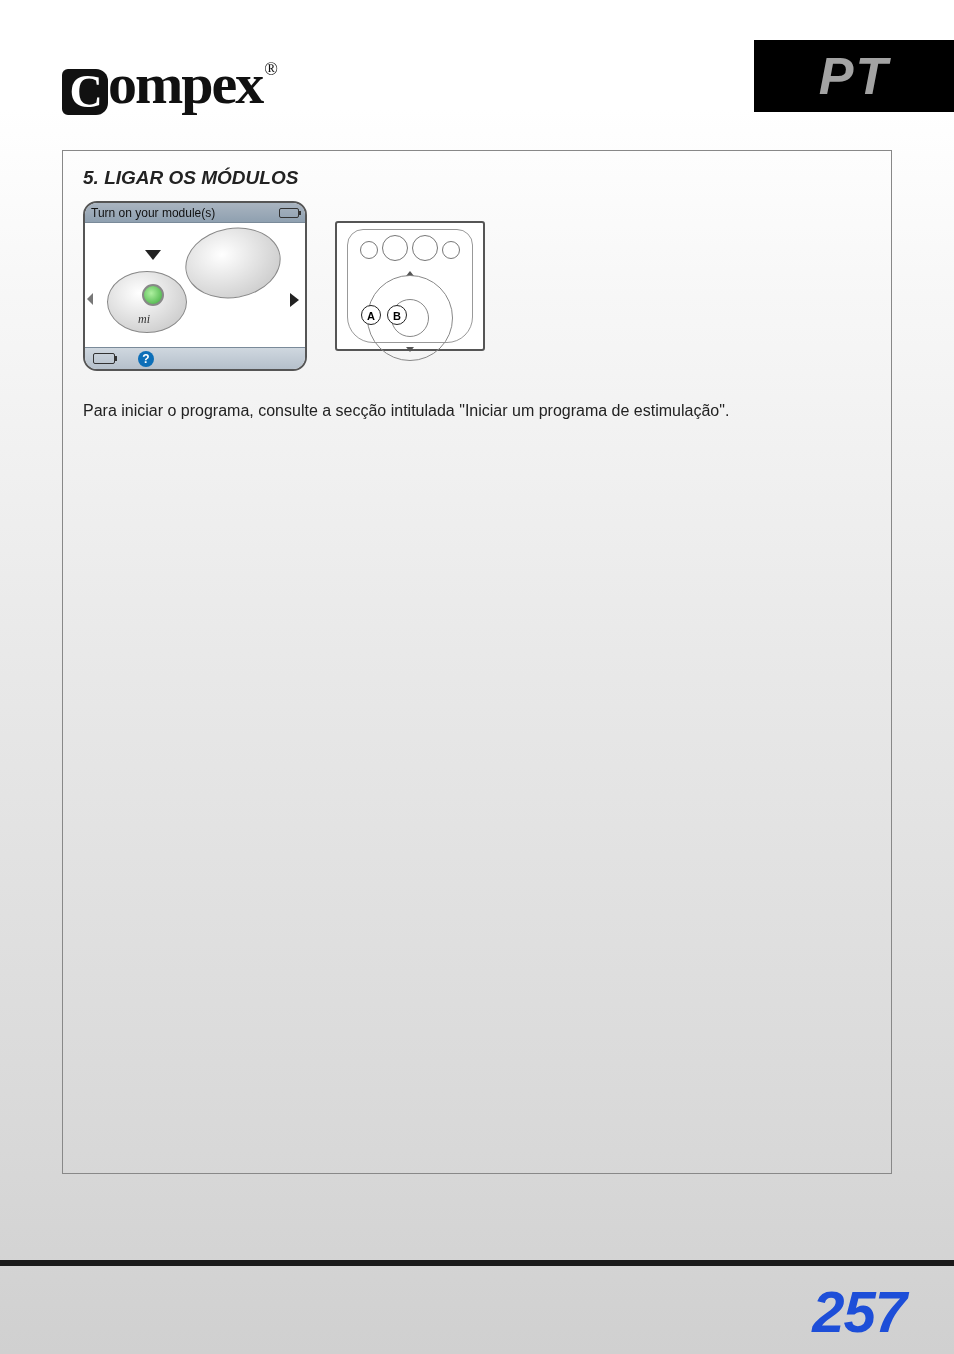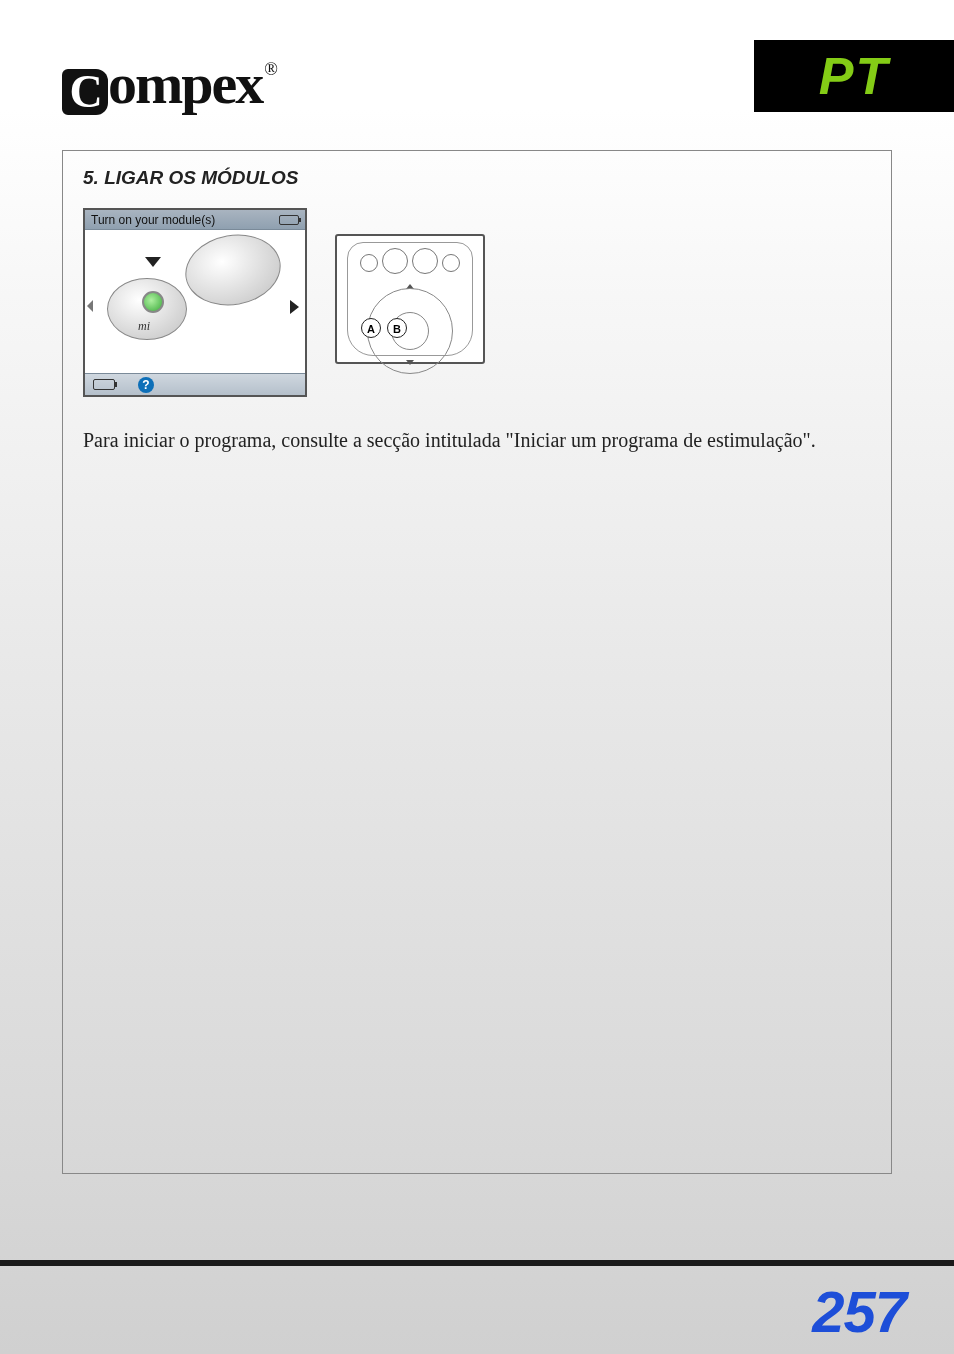--- a/index.html
+++ b/index.html
@@ -45,21 +45,21 @@
     margin-left: 2px;
     font-weight: 400;
   }
   .lang-tab {
     position: absolute;
     right: 0;
     top: 0;
     width: 200px;
     height: 72px;
     background: #000;
-    color: #84cc16;
+    color: #a3a3a3;
     font-size: 52px;
     font-weight: 700;
     font-style: italic;
     line-height: 72px;
     text-align: center;
     font-family: Arial, sans-serif;
     letter-spacing: 2px;
   }
 
   
@@ -85,27 +85,26 @@
   .figure-row {
     display: flex;
     align-items: center;
     gap: 28px;
     margin-bottom: 28px;
   }
 
   
   .device-screen {
     width: 224px;
-    height: 189px;
+    height: 170px;
     border: 2px solid #555;
-    border-radius: 0;
+    border-radius: 14px;
     background: #fff;
     position: relative;
     overflow: hidden;
-    margin-top: 7px;
   }
   .device-screen .titlebar {
     height: 20px;
     background: linear-gradient(#a9b4c0, #8fa0b0);
     border-bottom: 1px solid #7a8a99;
     font-size: 12px;
     color: #111;
     padding: 2px 6px;
     display: flex;
     justify-content: space-between;
@@ -314,24 +313,23 @@
   
   .legend {
     font-size: 17px;
     color: #222;
     line-height: 1.6;
   }
   .legend .row { white-space: nowrap; }
   .legend b { font-weight: 700; }
 
   .body-text {
-    font-size: 20px;
+    font-size: 16px;
     color: #222;
     line-height: 1.5;
-    font-family: Liberation Serif, serif;
   }
 
   
   .footer-bar {
     position: absolute;
     left: 0; right: 0;
     bottom: 0;
     height: 132px;
   }
   .footer-bar .stripe {

